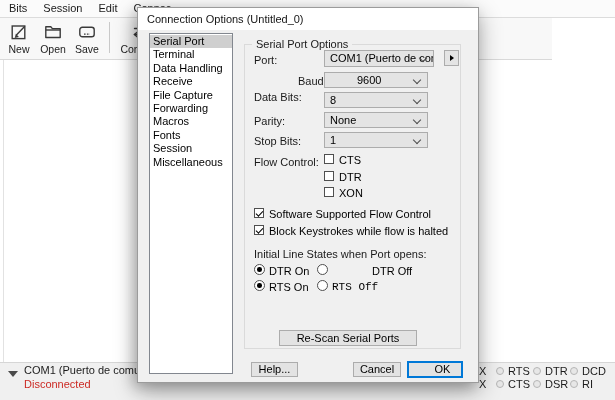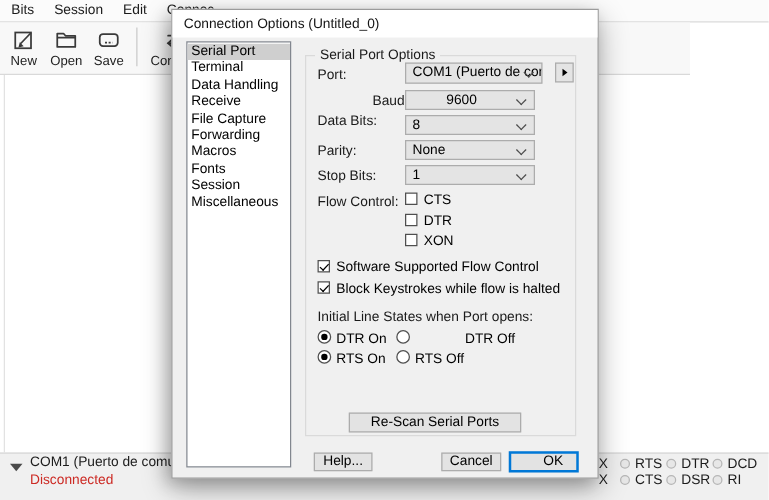--- a/index.html
+++ b/index.html
@@ -206,21 +206,21 @@
     <span class="cblabel" style="left:131px; top:217px;">Block Keystrokes while flow is halted</span>
 
     <span class="flabel" style="top:240px;">Initial Line States when Port opens:</span>
     <span class="radio on" style="left:116px; top:256px;"></span>
     <span class="cblabel" style="left:131px; top:257px;">DTR On</span>
     <span class="radio" style="left:179px; top:256px;"></span>
     <span class="cblabel" style="left:194px; top:257px;margin-left:40px;">DTR Off</span>
     <span class="radio on" style="left:116px; top:272px;"></span>
     <span class="cblabel" style="left:131px; top:273px;">RTS On</span>
     <span class="radio" style="left:179px; top:272px;"></span>
-    <span class="cblabel" style="left:194px; top:273px;">RTS Off</span>
+    <span class="cblabel" style="left:194px; top:273px;font-family:Liberation Mono, monospace;">RTS Off</span>
 
     <div class="btn" style="left:141px; top:322px; width:138px; height:16px; line-height:14px;">Re-Scan Serial Ports</div>
 
     <div class="btn" style="left:113px; top:354px; width:47px; height:15px; line-height:13px;">Help...</div>
     <div class="btn" style="left:215px; top:354px; width:48px; height:15px; line-height:13px;">Cancel</div>
     <div class="btn focus" style="left:269px; top:353px; width:56px; height:17px; line-height:13px;">OK</div>
   </div>
 
 </div>
 

